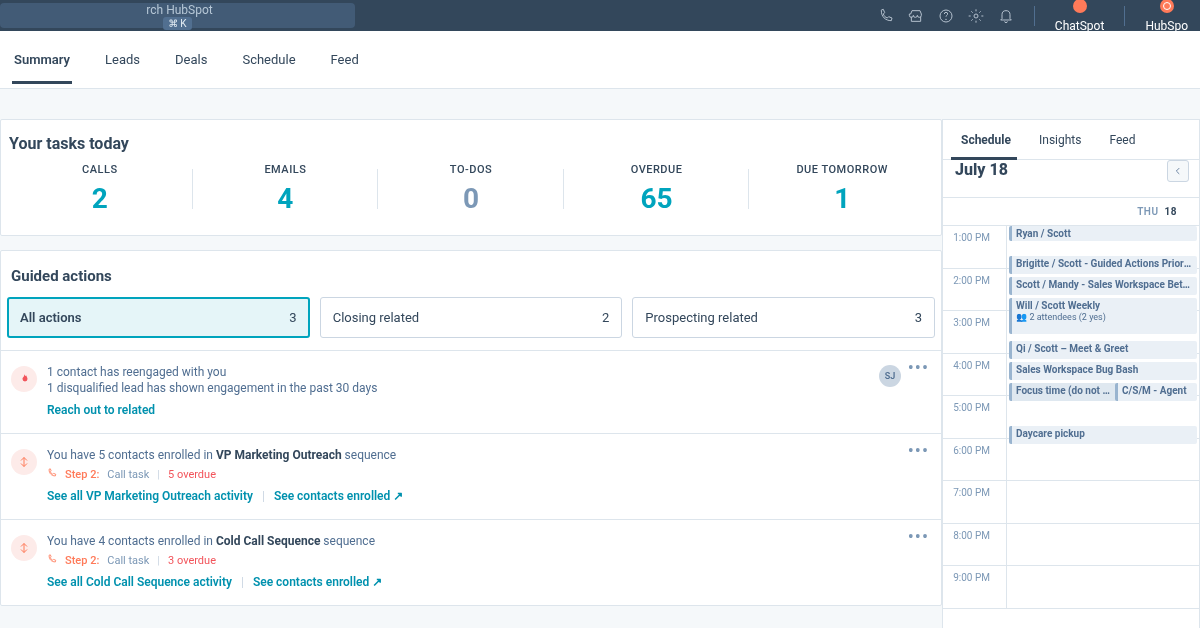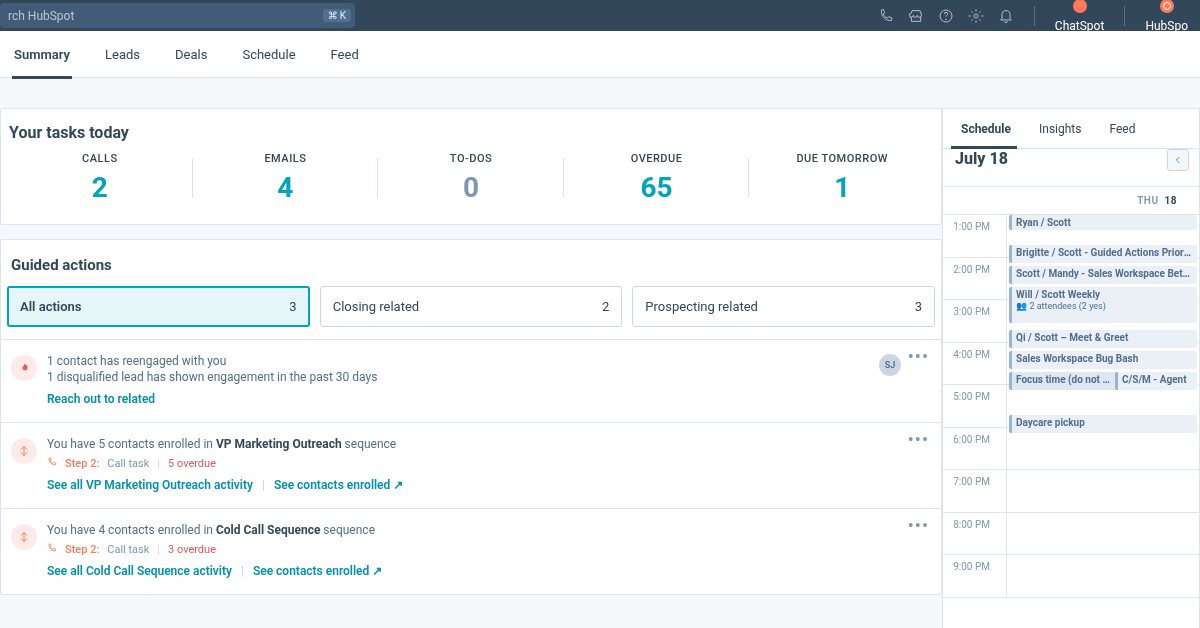--- a/index.html
+++ b/index.html
@@ -16,35 +16,35 @@
     --red:#f2545b;
   }
   *{box-sizing:border-box;margin:0;padding:0;}
   body{
     font-family:-apple-system,BlinkMacSystemFont,"Segoe UI",Roboto,Helvetica,Arial,sans-serif;
     font-size:13px;color:var(--text);background:var(--bg);
     width:1200px;height:628px;overflow:hidden;
   }
   
   .navbar{height:31px;background:var(--navbar);display:flex;align-items:center;color:#fff;padding:0;}
-  .search-wrap{display:flex;align-items:center;background:var(--navbar-search);border-radius:4px;height:25px;width:355px;margin-left:0;padding:0 4px;color:#b6c7d6;font-size:12px;}
+  .search-wrap{display:flex;align-items:center;background:var(--navbar-search);border-radius:4px;height:25px;width:355px;margin-left:0;padding:0 4px;color:#b6c7d6;font-size:12px;flex-direction:column;}
   .search-wrap .txt{flex:1;padding-left:4px;}
   .kbd{display:flex;align-items:center;gap:2px;background:#516f90;border-radius:3px;padding:1px 5px;font-size:10px;color:#e5eef5;}
   .nav-spacer{flex:1;}
   .nav-icons{display:flex;align-items:center;gap:14px;padding:0 12px;}
   .nicon{width:16px;height:16px;display:flex;align-items:center;justify-content:center;opacity:.85;}
   .nicon svg{width:16px;height:16px;stroke:#cbd6e2;fill:none;stroke-width:1.5;}
   .vsep{width:1px;height:20px;background:#516f90;margin:0 6px;}
   .nav-link{display:flex;align-items:center;gap:6px;color:#fff;font-size:12px;flex-direction:column;}
   .chatspot-ico{width:14px;height:14px;background:var(--orange);border-radius:50%;}
   .hs-ico{width:14px;height:14px;background:var(--orange);border-radius:50%;position:relative;}
   .hs-ico::before{content:"";position:absolute;width:6px;height:6px;border:1px solid #fff;border-radius:50%;top:3px;left:3px;}
 
   
-  .tabbar{height:47px;background:#fff;border-bottom:1px solid var(--border-light);display:flex;align-items:center;gap:35px;padding-left:14px;}
+  .tabbar{height:58px;background:#fff;border-bottom:1px solid var(--border-light);display:flex;align-items:center;gap:35px;padding-left:14px;}
   .tab{font-size:13px;color:var(--text);height:47px;display:flex;align-items:center;position:relative;cursor:pointer;}
   .tab.active{font-weight:600;}
   .tab.active::after{content:"";position:absolute;bottom:-1px;left:-2px;right:-2px;height:3px;background:var(--text);}
 
   
   .main{display:flex;}
   .left{flex:1;padding:0 0 0 0;}
   .right{width:258px;border-left:1px solid var(--border-light);background:#fff;margin-top:30px;height:550px;display:flex;flex-direction:column;border:1px solid var(--border-light);}
 
   

